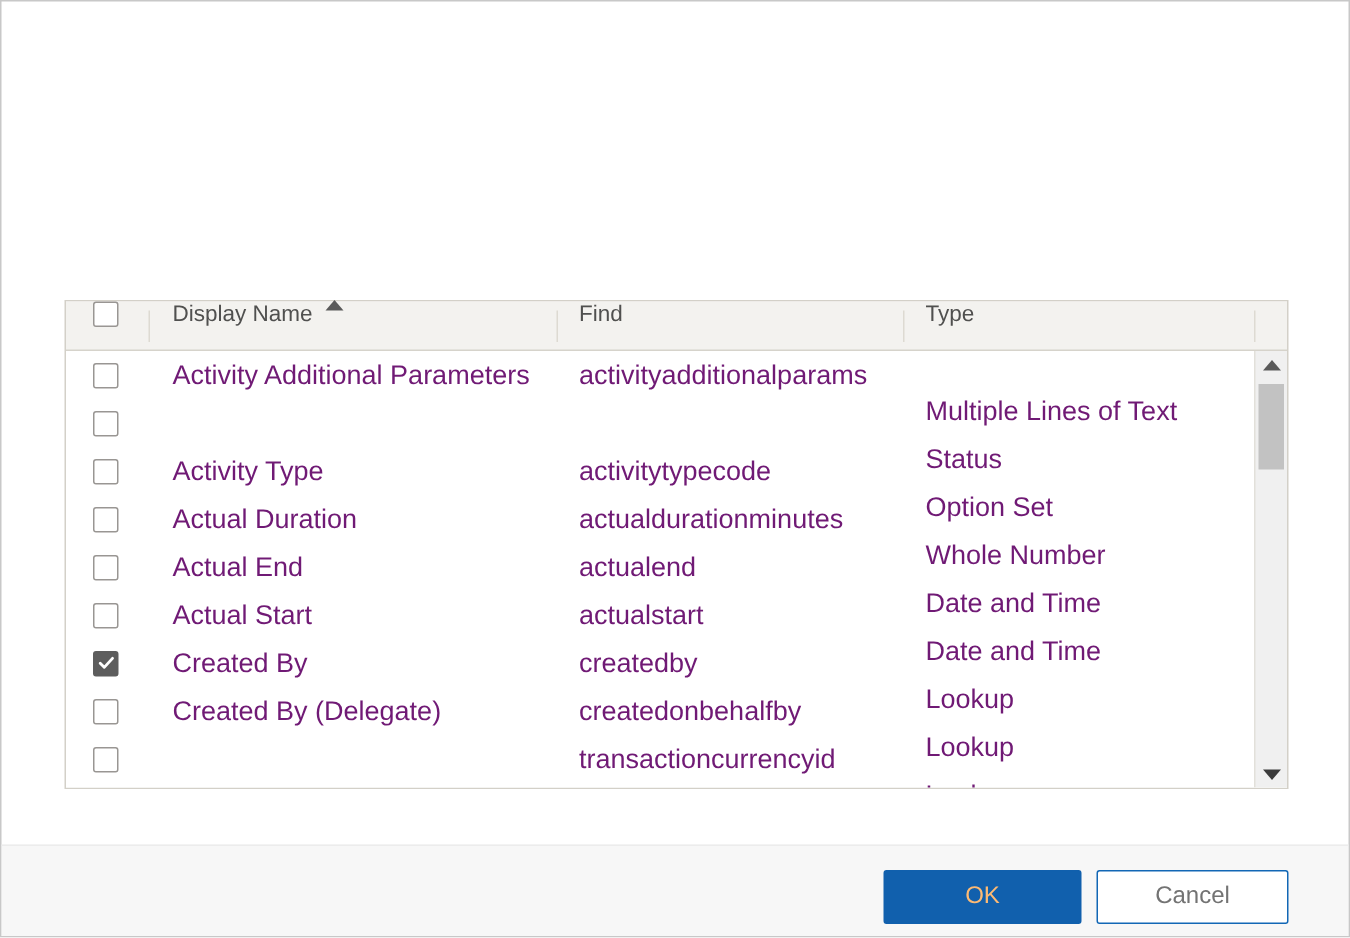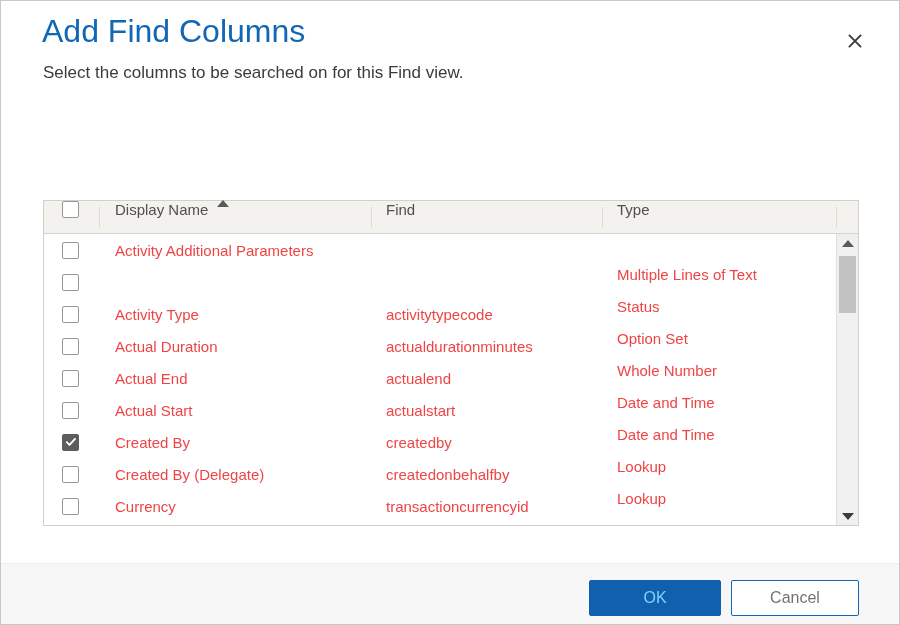--- a/index.html
+++ b/index.html
@@ -133,22 +133,22 @@
   }
   .grid-row {
     position: relative;
     height: 32px;
     display: flex;
     align-items: center;
     cursor: default;
   }
   .cell {
     position: absolute;
-    font-size: 15px;
-    color: #ef4444;
+    font-size: 18px;
+    color: #701a75;
     white-space: nowrap;
     overflow: hidden;
   }
   .c-check   { left: 0px;   width: 56px; height: 32px; display:flex; align-items:center; padding-left:18px; box-sizing:border-box; }
   .c-display { left: 56px;  width: 271px; padding-left: 15px; box-sizing: border-box; }
   .c-name    { left: 327px; width: 231px; padding-left: 15px; box-sizing: border-box; }
   .c-type    { left: 558px; width: 235px; padding-left: 15px; box-sizing: border-box; margin-top: 48px; }
 
   .cbox {
     width: 17px;
@@ -235,45 +235,36 @@
     display: flex;
     align-items: center;
     justify-content: center;
     cursor: pointer;
     border-radius: 2px;
   }
   .btn-ok {
     left: 588px;
     width: 132px;
     background: #1160ad;
-    color: #7dd3fc;
+    color: #fdba74;
     border: 1px solid #1160ad;
   }
   .btn-cancel {
     left: 730px;
     width: 128px;
     background: #ffffff;
     color: #737373;
     border: 1px solid #1267b5;
   }
 </style>
 </head>
 <body>
 
 <div id="dialog">
 
-  <div class="dlg-header">
-    <div class="dlg-title">Add Find Columns</div>
-    <div class="dlg-subtitle">Select the columns to be searched on for this Find view.</div>
-    <div class="dlg-close">
-      <svg width="18" height="18" viewBox="0 0 18 18" aria-hidden="true">
-        <path d="M3.4 3.4 L14.6 14.6 M14.6 3.4 L3.4 14.6" stroke="#3b3b3b" stroke-width="1.9" stroke-linecap="round"></path>
-      </svg>
-    </div>
-  </div>
 
   <div class="grid-wrap">
 
     <div class="grid-header">
       <div class="gh-divider d1"></div>
       <div class="gh-divider d2"></div>
       <div class="gh-divider d3"></div>
       <div class="gh-divider d4"></div>
 
       <div class="gh-cell gh-check">
@@ -296,20 +287,21 @@
       </div>
     </div>
 
     <div class="grid-body">
       <div class="grid-rows" id="rows-container">
           <div class="grid-row">
             <div class="cell c-check">
               <div class="cbox"></div>
             </div>
             <div class="cell c-display">Activity Additional Parameters</div>
+            <div class="cell c-name">activityadditionalparams</div>
             <div class="cell c-type">Multiple Lines of Text</div>
           </div>
           <div class="grid-row">
             <div class="cell c-check">
               <div class="cbox"></div>
             </div>
             <div class="cell c-type">Status</div>
           </div>
           <div class="grid-row">
             <div class="cell c-check">
@@ -360,21 +352,20 @@
               <div class="cbox"></div>
             </div>
             <div class="cell c-display">Created By (Delegate)</div>
             <div class="cell c-name">createdonbehalfby</div>
             <div class="cell c-type">Lookup</div>
           </div>
           <div class="grid-row">
             <div class="cell c-check">
               <div class="cbox"></div>
             </div>
-            <div class="cell c-display">Currency</div>
             <div class="cell c-name">transactioncurrencyid</div>
             <div class="cell c-type">Lookup</div>
           </div>
         </div>
 
       <div class="vscroll">
         <div class="vs-arrow up">
           <div class="tri-up"></div>
         </div>
         <div class="vs-thumb"></div>

